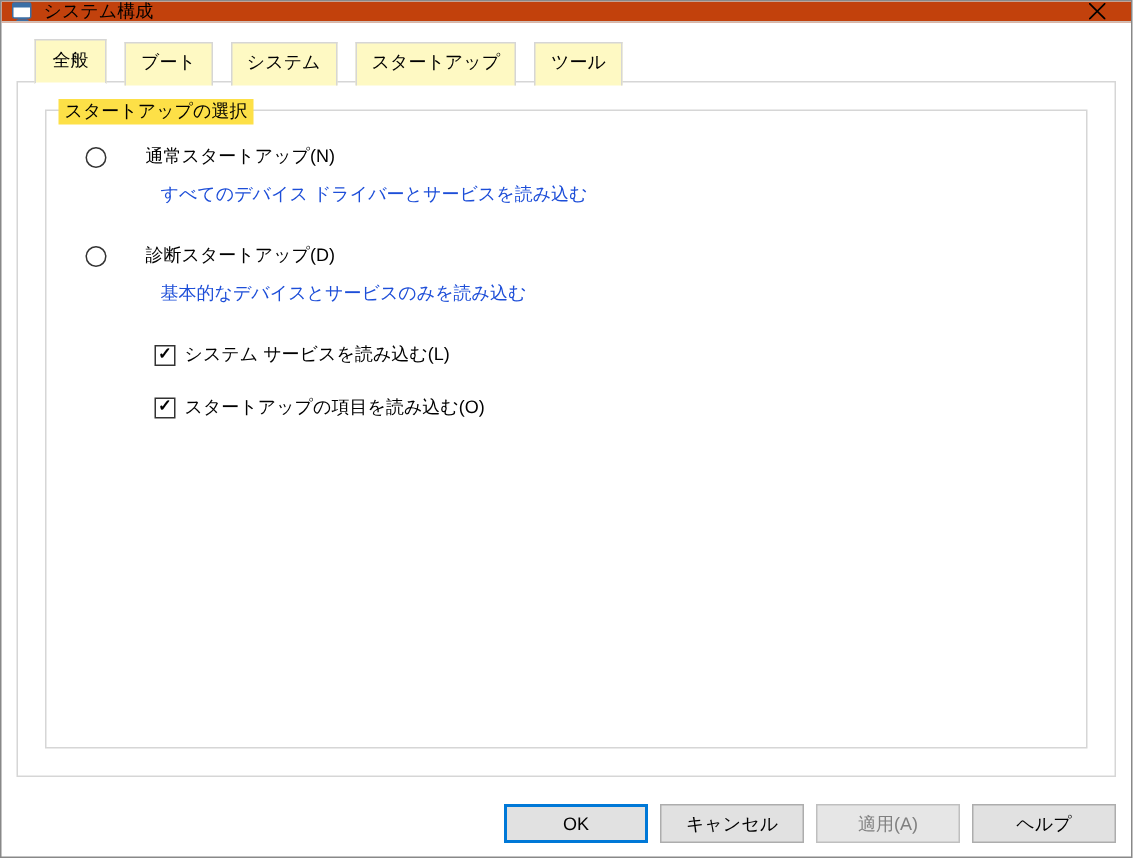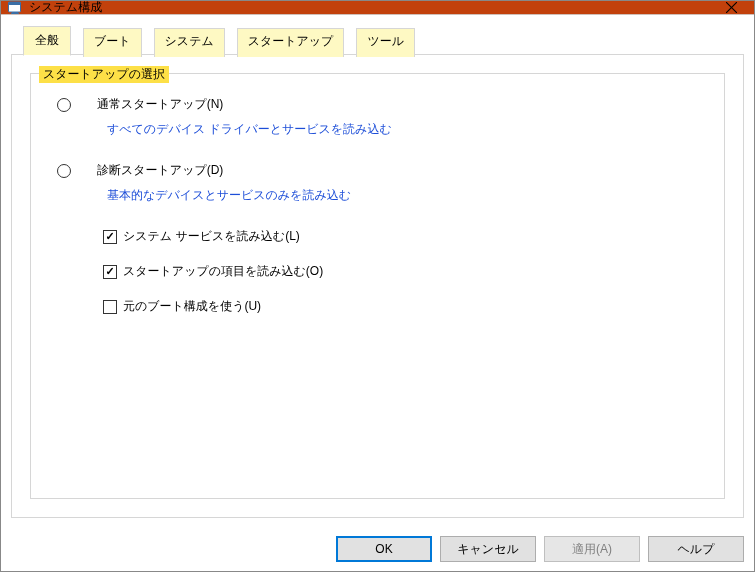--- a/index.html
+++ b/index.html
@@ -111,24 +111,20 @@
 
       <div class="checkbox-block">
         <div class="checkbox-row">
           <span class="checkbox-box checked"></span>
           <span>システム サービスを読み込む(L)</span>
         </div>
         <div class="checkbox-row">
           <span class="checkbox-box checked"></span>
           <span>スタートアップの項目を読み込む(O)</span>
         </div>
-        <div class="checkbox-row">
-          <span class="checkbox-box"></span>
-          <span>元のブート構成を使う(U)</span>
-        </div>
       </div>
 
     </div>
   </div>
 
 </div>
 
 <div class="button-row">
   <div class="btn default">OK</div>
   <div class="btn">キャンセル</div>

